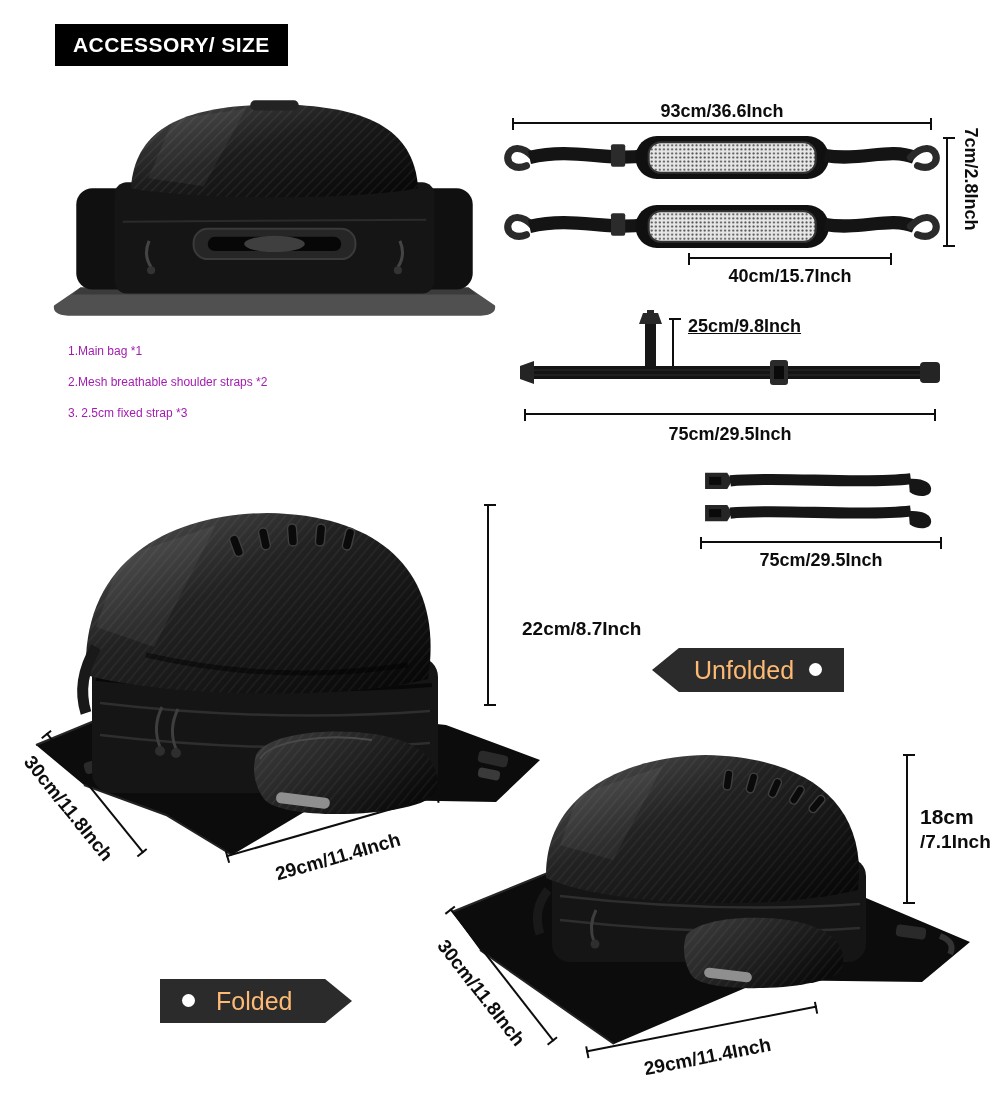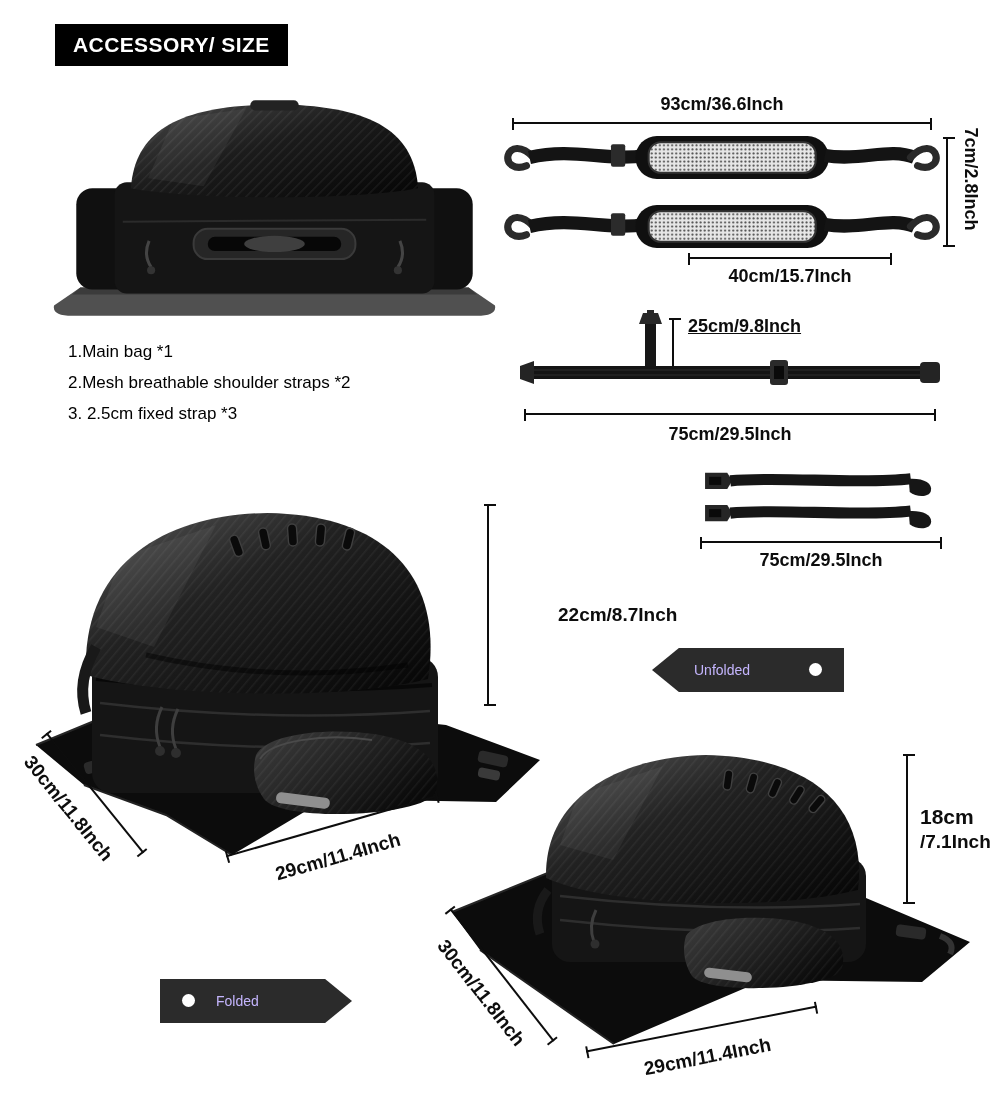--- a/index.html
+++ b/index.html
@@ -1,31 +1,31 @@
 <!DOCTYPE html>
 <html><head>
 <meta charset="utf-8">
 <style>
   html,body{margin:0;padding:0;background:#ffffff;}
   #page{position:relative;width:1000px;height:1109px;background:#ffffff;overflow:hidden;
         font-family:"Liberation Sans",sans-serif;color:#111;}
   .abs{position:absolute;}
   .banner{position:absolute;background:#000;color:#fff;font-weight:700;font-size:21px;
           line-height:42px;padding:0 18px;letter-spacing:0.4px;white-space:nowrap;}
-  .acc-item{font-size:17px;color:#000000;line-height:31px;white-space:nowrap;}
+  .acc-item{font-size:12px;color:#a21caf;line-height:31px;white-space:nowrap;}
   .dim-label{position:absolute;font-weight:700;font-size:18px;color:#0d0d0d;white-space:nowrap;}
   .rot{transform-origin:center;text-align:center;}
   .center{text-align:center;}
   .dim-h{position:absolute;height:0;border-top:2px solid #0d0d0d;}
   .dim-h::before,.dim-h::after{content:"";position:absolute;top:-6px;width:2px;height:12px;background:#0d0d0d;}
   .dim-h::before{left:0;} .dim-h::after{right:0;}
   .dim-v{position:absolute;width:0;border-left:2px solid #0d0d0d;}
   .dim-v::before,.dim-v::after{content:"";position:absolute;left:-5px;width:12px;height:2px;background:#0d0d0d;}
   .dim-v::before{top:0;} .dim-v::after{bottom:0;}
-  .tag{position:absolute;width:192px;height:44px;background:#2b2b2b;color:#c4b5fd;font-size:14px;}
+  .tag{position:absolute;width:192px;height:44px;background:#2b2b2b;color:#fdba74;font-size:25px;}
   .tag .tag-text{position:absolute;top:0;line-height:44px;white-space:nowrap;}
   .tag-dot{position:absolute;top:15px;width:13px;height:13px;border-radius:50%;background:#fff;}
   .tag-unfolded{clip-path:polygon(0% 50%,14% 0%,100% 0%,100% 100%,14% 100%);}
   .tag-folded{clip-path:polygon(0% 0%,86% 0%,100% 50%,86% 100%,0% 100%);}
 </style>
 </head>
 <body>
 
 <div id="page">
 
@@ -60,21 +60,21 @@
     <circle cx="98" cy="179" r="4" fill="#333"></circle>
       <circle cx="342" cy="179" r="4" fill="#333"></circle>
   </svg>
 
   <div class="abs" style="left:68px;top:336px;">
     <div class="acc-item">1.Main bag *1</div>
     <div class="acc-item">2.Mesh breathable shoulder straps *2</div>
     <div class="acc-item">3. 2.5cm fixed strap *3</div>
   </div>
 
-  <div class="dim-label center" style="left:512px;top:94px;width:420px;">93cm/36.6Inch</div>
+  <div class="dim-label center" style="left:512px;top:101px;width:420px;">93cm/36.6Inch</div>
   <div class="dim-h" style="left:512px;top:122px;width:420px;"></div>
 
   <svg class="abs" style="left:503px;top:131px;" width="438" height="53" viewBox="0 0 430 52">
     <defs>
       <pattern id="meshA" width="4" height="4" patternUnits="userSpaceOnUse">
         <rect width="4" height="4" fill="#e6e6e6"></rect>
           <circle cx="2" cy="2" r="1" fill="#505050"></circle>
       </pattern>
     </defs>
     <path d="M30,26 C18,13 7,16 5,24 C3,32 12,39 23,34" fill="none" stroke="#2a2a2a" stroke-width="7" stroke-linecap="round"></path>
@@ -187,21 +187,21 @@
     <g stroke="#3e3e3e" stroke-width="3" fill="none">
       <path d="M136,210 q-10,20 -2,40"></path>
         <path d="M152,212 q-10,20 -2,40"></path>
     </g>
     <circle cx="134" cy="254" r="5" fill="#2e2e2e"></circle>
       <circle cx="150" cy="256" r="5" fill="#2e2e2e"></circle>
     <path d="M70,150 q-20,34 -10,66" stroke="#191919" stroke-width="11" fill="none"></path>
   </svg>
 
   <div class="dim-v" style="left:487px;top:504px;height:202px;"></div>
-  <div class="dim-label" style="left:522px;top:604px;font-size:19px;margin-left:36px;">22cm/8.7Inch</div>
+  <div class="dim-label" style="left:522px;top:618px;font-size:19px;">22cm/8.7Inch</div>
 
   <div class="dim-h rot" style="left:18px;top:792px;width:154px;transform:rotate(51deg);"></div>
   <div class="dim-label rot" style="left:-16px;top:798px;width:170px;height:20px;font-size:19px;transform:rotate(51deg);">30cm/11.8Inch</div>
 
   <div class="dim-h rot" style="left:222px;top:825px;width:220px;transform:rotate(-16deg);"></div>
   <div class="dim-label rot" style="left:228px;top:846px;width:220px;font-size:19px;transform:rotate(-16deg);">29cm/11.4Inch</div>
 
   <div class="tag tag-unfolded" style="left:652px;top:648px;">
     <span class="tag-text" style="left:42px;">Unfolded</span>
     <span class="tag-dot" style="right:22px;"></span>

